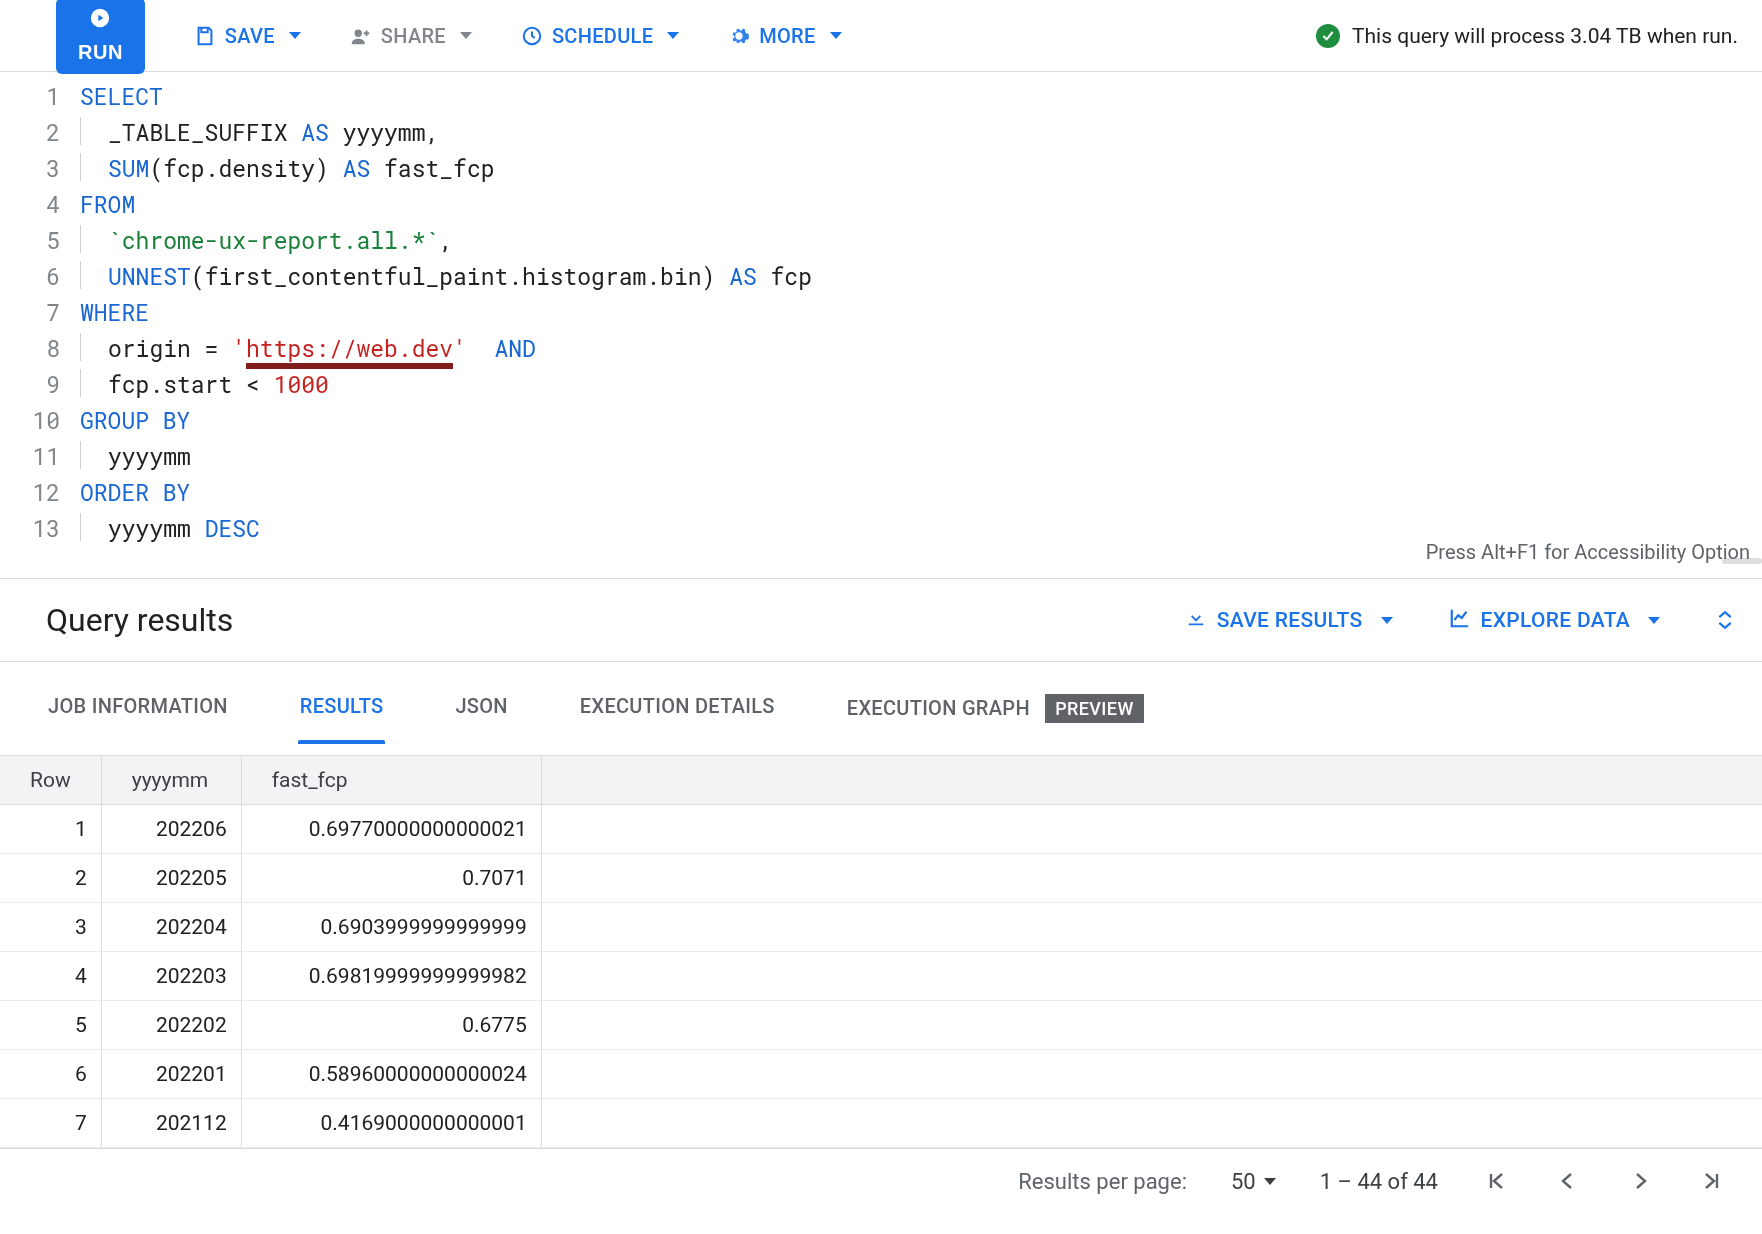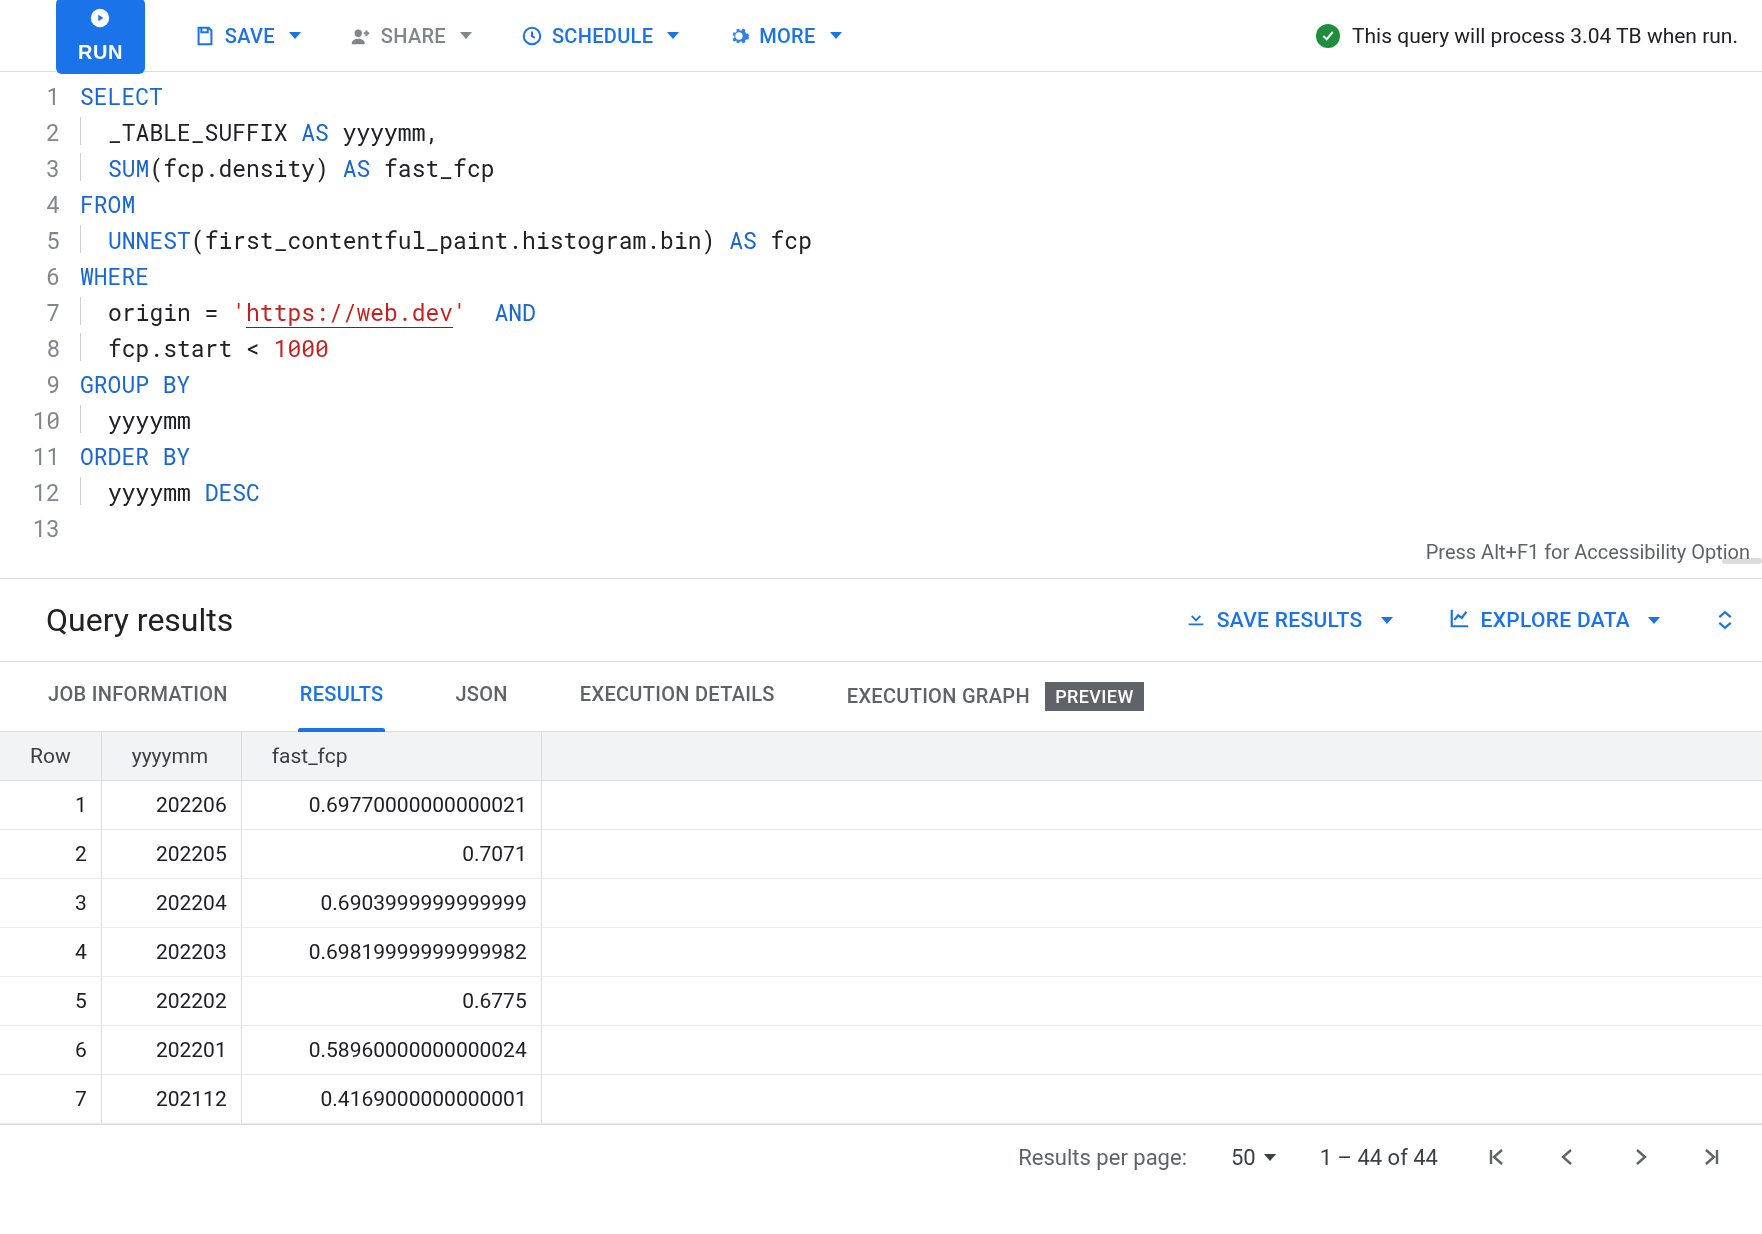--- a/index.html
+++ b/index.html
@@ -48,21 +48,21 @@
   .gutter div{height:36px}
   .code{flex:1;padding:6px 0;position:relative}
   .code .line{height:36px;white-space:pre}
   .ind{display:inline-block;width:28px;height:28px;border-left:1px solid #d0d0d0;margin-right:0;vertical-align:-4px}
 
   .kw{color:#1967d2}
   .fn{color:#1967d2}
   .str{color:#c5221f}
   .num{color:#c5221f}
   .tbl{color:#188038}
-  .link{color:#c5221f;border-bottom:1px solid #7f1d1d}
+  .link{color:#c5221f;border-bottom:6px solid #7f1d1d}
 
   .editor-footer{
     display:flex;flex-direction:column;align-items:flex-end;position:relative;
     border-bottom:1px solid var(--gray-border);padding:6px 0 14px;
   }
   .drag-handle{width:40px;height:6px;border-radius:3px;background:#dadce0}
   .a11y-hint{position:absolute;right:12px;bottom:14px;color:#5f6368;font-size:20px}
 
   
   .results-bar{
@@ -71,21 +71,21 @@
   }
   .results-title{font-size:32px;font-weight:400}
   .results-actions{display:flex;align-items:center;gap:56px}
   .r-action{display:flex;align-items:center;gap:10px;color:var(--blue);font-weight:500;font-size:21px;letter-spacing:.3px;cursor:pointer}
   .r-action .caret{margin-left:8px}
   .expand-ctrl{display:flex;flex-direction:column;align-items:center;gap:-4px;color:var(--blue);cursor:pointer}
   .expand-ctrl svg{display:block}
 
   
   .tabs{
-    display:flex;gap:68px;padding:0 46px;border-top:1px solid var(--gray-border);border-bottom:1px solid var(--gray-border);
+    display:flex;gap:68px;padding:12px 46px;border-top:1px solid var(--gray-border);border-bottom:1px solid var(--gray-border);
     font-size:20px;font-weight:500;letter-spacing:.3px;
   }
   .tab{padding:20px 2px;color:#5f6368;cursor:pointer;position:relative}
   .tab.active{color:var(--blue)}
   .tab.active::after{content:"";position:absolute;left:0;right:0;bottom:-1px;height:4px;background:var(--blue);border-radius:2px 2px 0 0}
   .badge{display:inline-block;background:#5f6368;color:#fff;padding:4px 10px;border-radius:0;font-size:18px;margin-left:10px;letter-spacing:.4px}
 
   
   table.results{border-collapse:collapse;width:100%;font-size:21px}
   table.results thead th{
@@ -197,20 +197,21 @@
       <div>10</div>
       <div>11</div>
       <div>12</div>
       <div>13</div>
     </div>
   <div class="code" id="code">
       <div class="line"><span class="kw">SELECT</span></div>
       <div class="line"><span class="ind"></span><span>_TABLE_SUFFIX </span><span class="kw">AS</span><span> yyyymm,</span></div>
       <div class="line"><span class="ind"></span><span class="fn">SUM</span><span>(fcp.density) </span><span class="kw">AS</span><span> fast_fcp</span></div>
       <div class="line"><span class="kw">FROM</span></div>
+      <div class="line"><span class="ind"></span><span class="tbl">`chrome-ux-report.all.*`</span><span>,</span></div>
       <div class="line"><span class="ind"></span><span class="fn">UNNEST</span><span>(first_contentful_paint.histogram.bin) </span><span class="kw">AS</span><span> fcp</span></div>
       <div class="line"><span class="kw">WHERE</span></div>
       <div class="line"><span class="ind"></span><span>origin = </span><span class="str">'</span><span class="link">https://web.dev</span><span class="str">'</span><span>  </span><span class="kw">AND</span></div>
       <div class="line"><span class="ind"></span><span>fcp.start &lt; </span><span class="num">1000</span></div>
       <div class="line"><span class="kw">GROUP BY</span></div>
       <div class="line"><span class="ind"></span><span>yyyymm</span></div>
       <div class="line"><span class="kw">ORDER BY</span></div>
       <div class="line"><span class="ind"></span><span>yyyymm </span><span class="kw">DESC</span></div>
     </div>
 </div>

